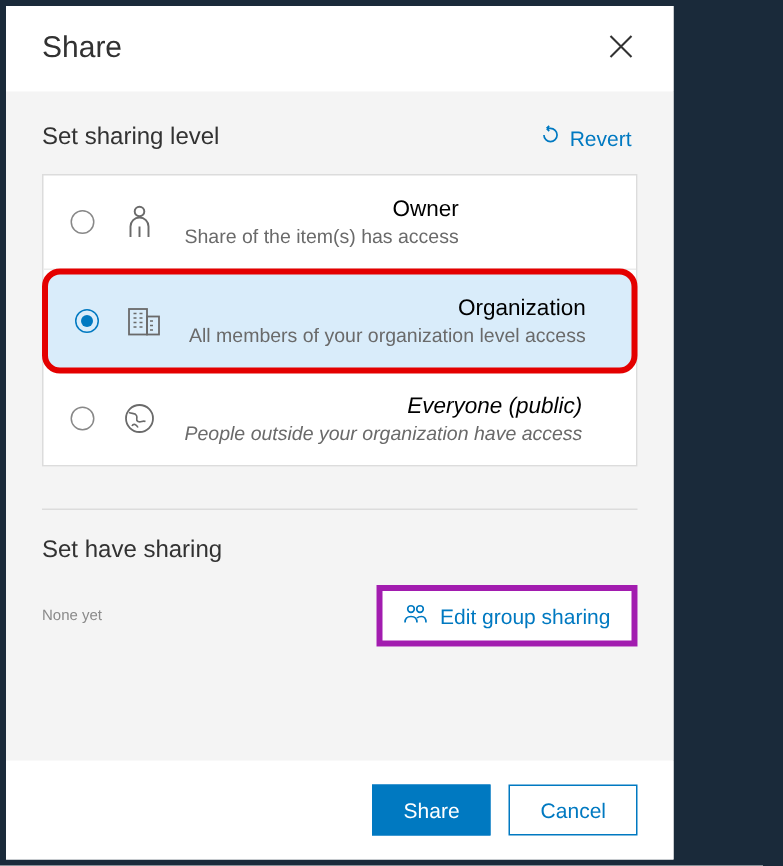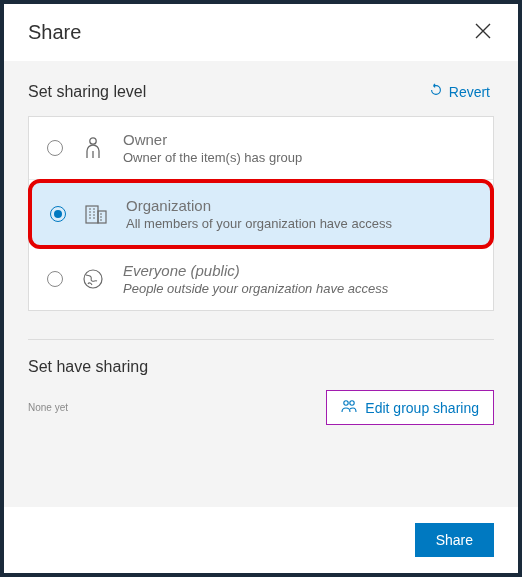--- a/index.html
+++ b/index.html
@@ -8,21 +8,21 @@
     padding: 0;
     font-family: "Segoe UI", Arial, sans-serif;
     background: #1a2a3a;
     width: 522px;
     height: 577px;
     overflow: hidden;
   }
   .dialog {
     background: #fff;
     margin: 4px;
-    width: 514px;
+    width: 445px;
     height: 569px;
     display: flex;
     flex-direction: column;
   }
   .header {
     display: flex;
     align-items: center;
     justify-content: space-between;
     padding: 14px 22px 14px 24px;
     background: #fff;
@@ -107,36 +107,36 @@
     border-radius: 50%;
   }
   .opt-icon {
     width: 28px;
     display: flex;
     justify-content: center;
     color: #6a6a6a;
     flex-shrink: 0;
   }
   .opt-text { display: flex; flex-direction: column; }
-  .opt-title { font-size: 15px; color: #737373; }
+  .opt-title { font-size: 15px; color: #000000; text-align: right; }
   .opt-desc { font-size: 13px; color: #6a6a6a; margin-top: 2px; }
   .divider {
     border: none;
     border-top: 1px solid #dcdcdc;
     margin: 28px 0 18px 0;
   }
   .group-row {
     display: flex;
     justify-content: space-between;
     align-items: center;
     margin-top: 14px;
   }
   .none-text { color: #8a8a8a; font-size: 10px; }
   .edit-group-btn {
-    border: 1px solid #a21caf;
+    border: 4px solid #a21caf;
     background: #fff;
     color: #0079c1;
     font-size: 14px;
     padding: 8px 14px;
     cursor: pointer;
     display: flex;
     align-items: center;
     gap: 8px;
   }
   .footer {
@@ -196,36 +196,36 @@
       <div class="option">
         <div class="radio"></div>
         <div class="opt-icon">
           <svg width="20" height="24" viewBox="0 0 20 24">
               <circle cx="10" cy="5" r="3.2" stroke="#6a6a6a" stroke-width="1.3" fill="none"></circle>
               <path d="M4 22 v-7 a6 6 0 0 1 12 0 v7 M10 15 v7" stroke="#6a6a6a" stroke-width="1.3" fill="none"></path>
             </svg>
         </div>
         <div class="opt-text">
           <span class="opt-title">Owner</span>
-          <span class="opt-desc">Owner of the item(s) has group</span>
+          <span class="opt-desc">Share of the item(s) has access</span>
         </div>
       </div>
 
       <div class="option selected highlight">
         <div class="radio checked"></div>
         <div class="opt-icon">
           <svg width="24" height="22" viewBox="0 0 24 22">
             <rect x="2" y="3" width="12" height="17" stroke="#6a6a6a" stroke-width="1.2" fill="none"></rect>
             <rect x="14" y="8" width="8" height="12" stroke="#6a6a6a" stroke-width="1.2" fill="none"></rect>
             <path d="M5 6h2M9 6h2M5 9h2M9 9h2M5 12h2M9 12h2M5 15h2M9 15h2M16 11h2M16 14h2M16 17h2" stroke="#6a6a6a" stroke-width="1.1"></path>
           </svg>
         </div>
         <div class="opt-text">
           <span class="opt-title">Organization</span>
-          <span class="opt-desc">All members of your organization have access</span>
+          <span class="opt-desc">All members of your organization level access</span>
         </div>
       </div>
 
       <div class="option">
         <div class="radio"></div>
         <div class="opt-icon">
           <svg width="22" height="22" viewBox="0 0 22 22">
             <circle cx="11" cy="11" r="9" stroke="#6a6a6a" stroke-width="1.2" fill="none"></circle>
             <path d="M4 7c2 1 4 0 5 2s-1 3 1 4 3-1 5 0M6 16c1-2 3-1 4 1" stroke="#6a6a6a" stroke-width="1.1" fill="none"></path>
           </svg>
@@ -252,14 +252,15 @@
             <path d="M1 13c0-3 2-4 4-4s4 1 4 4M9 10c1-1 2-1 3-1 2 0 3 1 3 4" stroke="#0079c1" stroke-width="1.1" fill="none"></path>
           </svg>
         </span>
         <span>Edit group sharing</span>
       </button>
     </div>
   </div>
 
   <div class="footer">
     <button class="btn btn-primary">Share</button>
+    <button class="btn btn-secondary">Cancel</button>
   </div>
 </div>
 
 </body></html>

